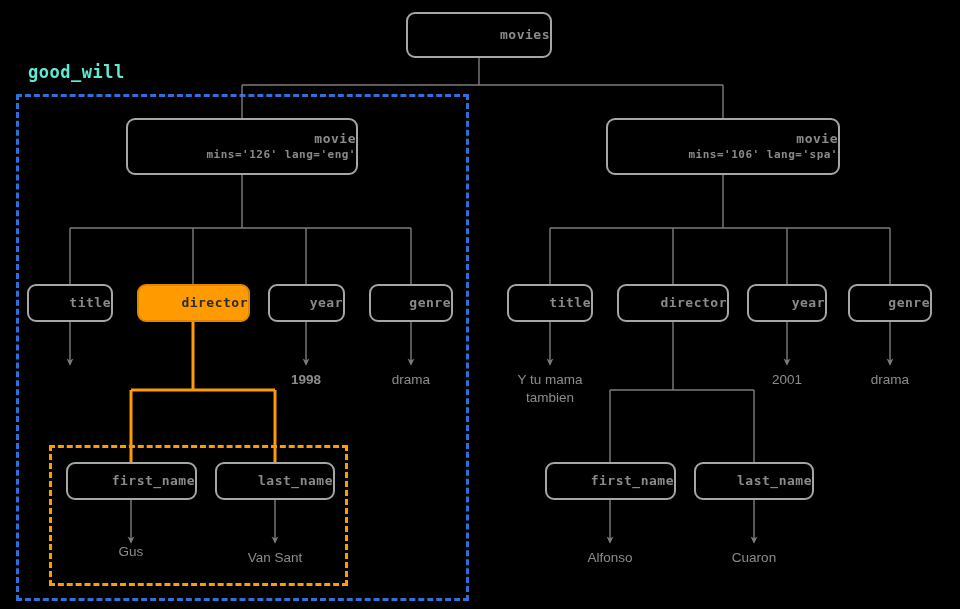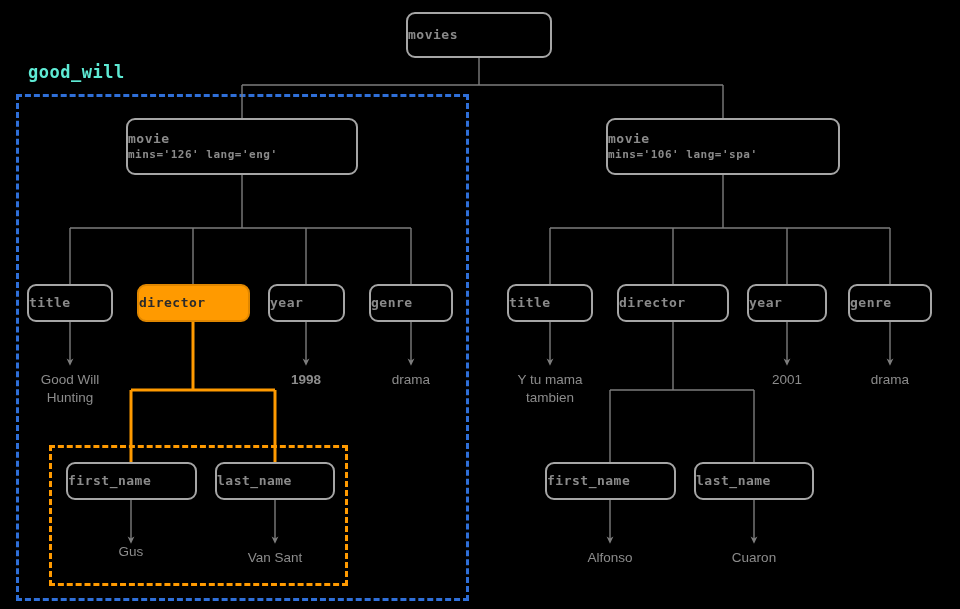--- a/index.html
+++ b/index.html
@@ -27,21 +27,21 @@
     position: absolute;
     box-sizing: border-box;
     border: 2px solid #a6a6a6;
     border-radius: 9px;
     background: #000000;
     color: #8a8a8a;
     font-family: "DejaVu Sans Mono", "Liberation Mono", monospace;
     font-weight: bold;
     display: flex;
     flex-direction: column;
-    align-items: flex-start;
+    align-items: flex-end;
     justify-content: center;
     line-height: 1.35;
     white-space: nowrap;
   }
   .node .nline1 { font-size: 13px; letter-spacing: 0.5px; }
   .node .nline2 { font-size: 11px; letter-spacing: 0.5px; }
   .node.highlight {
     background: #ff9a00;
     border-color: #e08700;
     color: #2b2b2b;
@@ -200,22 +200,20 @@
   </div>
 
   <div class="node" style="left:545px; top:462px; width:131px; height:38px;">
     <span class="nline1">first_name</span>
   </div>
 
   <div class="node" style="left:694px; top:462px; width:120px; height:38px;">
     <span class="nline1">last_name</span>
   </div>
 
-  <div class="leaf" style="left:10px; top:371px; width:120px;">Good Will
-Hunting</div>
   <div class="leaf" style="left:246px; top:371px; width:120px;font-weight:bold;">1998</div>
   <div class="leaf" style="left:351px; top:371px; width:120px;">drama</div>
   <div class="leaf" style="left:71px; top:543px; width:120px;">Gus</div>
   <div class="leaf" style="left:215px; top:549px; width:120px;">Van Sant</div>
 
   <div class="leaf" style="left:490px; top:371px; width:120px;">Y tu mama
 tambien</div>
   <div class="leaf" style="left:727px; top:371px; width:120px;">2001</div>
   <div class="leaf" style="left:830px; top:371px; width:120px;">drama</div>
   <div class="leaf" style="left:550px; top:549px; width:120px;">Alfonso</div>

